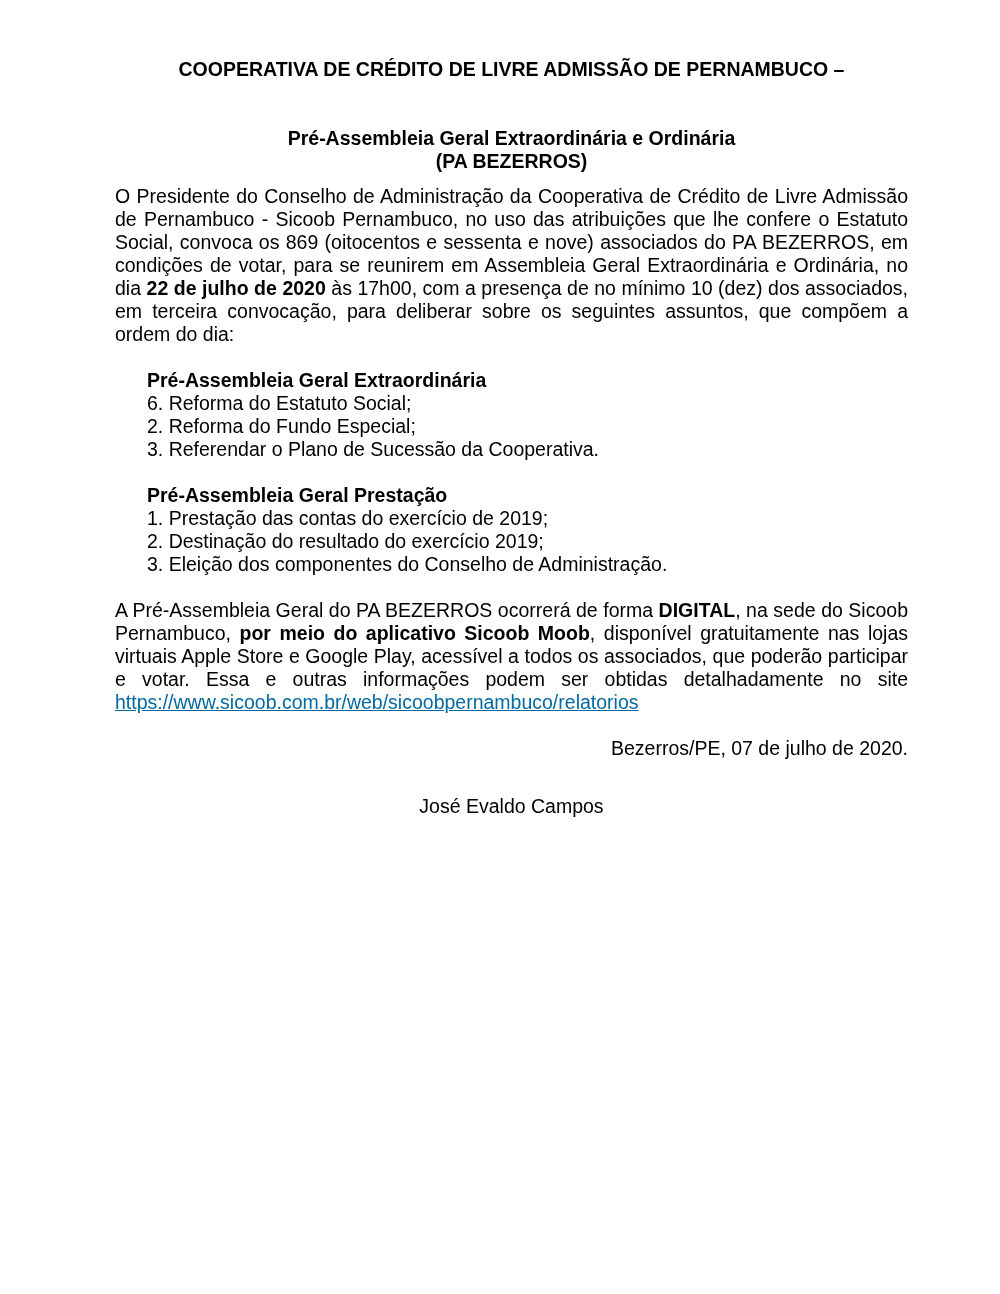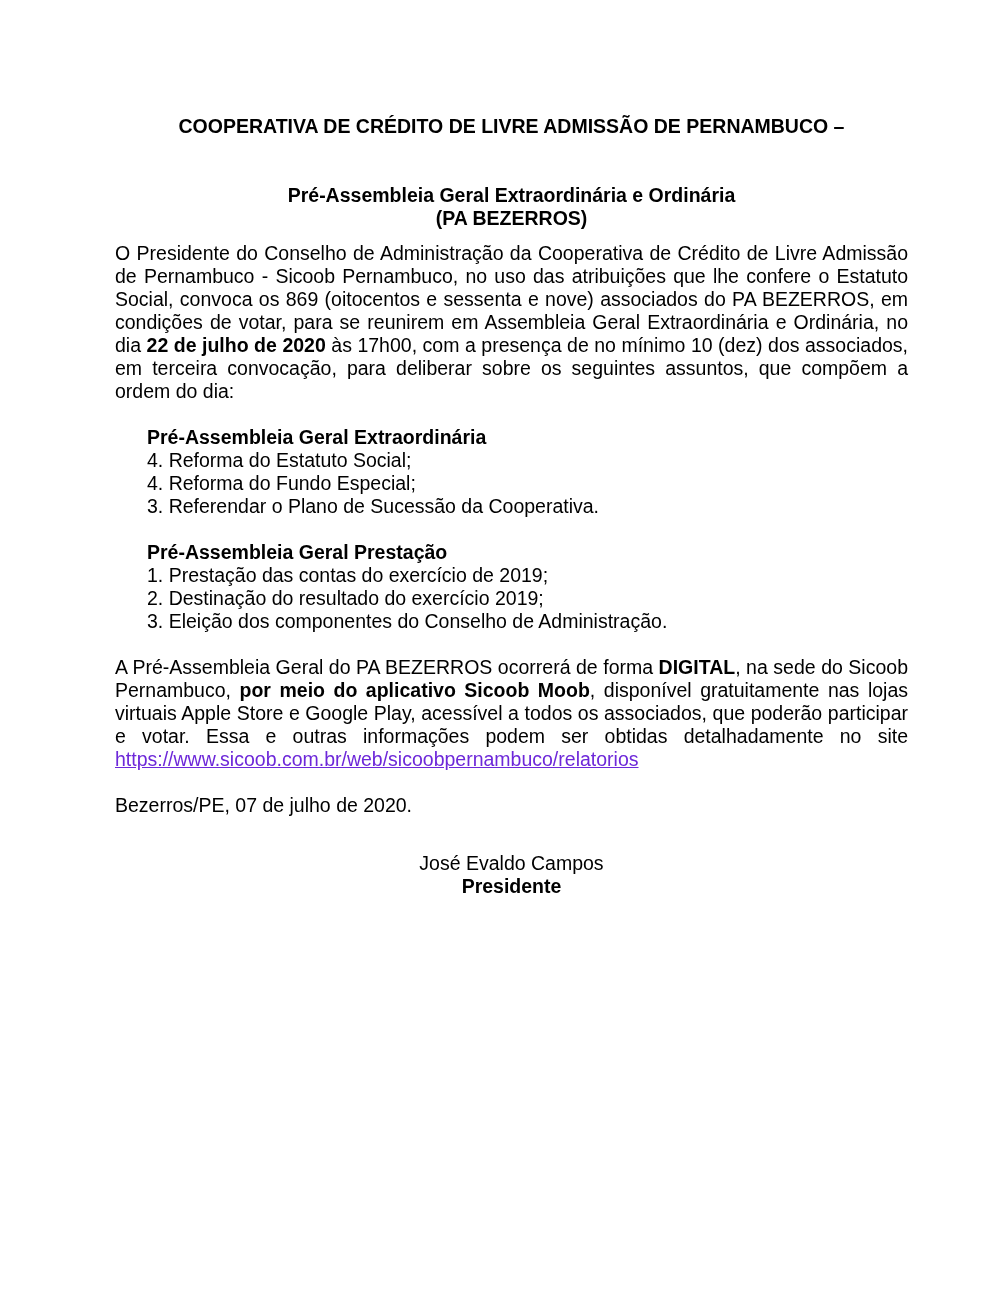--- a/index.html
+++ b/index.html
@@ -8,36 +8,36 @@
     width: 1000px;
     height: 1294px;
     font-family: "Liberation Sans", sans-serif;
     color: #000000;
     overflow: hidden;
   }
   .page {
     width: 1000px;
     height: 1294px;
     background: #ffffff;
-    padding: 115px 92px 0 115px;
+    padding: 58px 92px 0 115px;
     font-size: 19.5px;
     line-height: 23px;
   }
   .center { text-align: center; }
-  .right  { }
+  .right  { text-align: right; }
   .justify { text-align: justify; }
   .bold { font-weight: bold; }
   .block-header    { margin-bottom: 46px; }
   .block-subtitle  { margin-bottom: 12px; }
   .block-doctitle  { margin-bottom: 23px; }
   .block-para      { margin-bottom: 23px; }
   .block-section   { margin-bottom: 23px; margin-left: 32px; }
   .block-date      { margin-bottom: 35px; }
   .link {
-    color: #6d28d9;
+    color: #0369a1;
     text-decoration: underline;
     white-space: nowrap;
   }
 </style>
 </head>
 <body>
 
 <div class="page">
 
   <div class="center bold block-header">
@@ -47,34 +47,33 @@
   <div class="center bold block-subtitle">
     <div>Pré-Assembleia Geral Extraordinária e Ordinária</div>
     <div>(PA BEZERROS)</div>
   </div>
 
 
   <p class="justify block-para"><span>O Presidente do Conselho de Administração da Cooperativa de Crédito de Livre Admissão de Pernambuco - Sicoob Pernambuco, no uso das atribuições que lhe confere o Estatuto Social, convoca os 869 (oitocentos e sessenta e nove) associados do PA BEZERROS, em condições de votar, para se reunirem em Assembleia Geral Extraordinária e Ordinária, no dia </span><b>22 de julho de 2020</b><span> às 17h00, com a presença de no mínimo 10 (dez) dos associados, em terceira convocação, para deliberar sobre os seguintes assuntos, que compõem a ordem do dia:</span></p>
 
   <div class="block-section">
     <div class="bold">Pré-Assembleia Geral Extraordinária</div>
-    <div>4. Reforma do Estatuto Social;</div>
-    <div>4. Reforma do Fundo Especial;</div>
+    <div>6. Reforma do Estatuto Social;</div>
+    <div>2. Reforma do Fundo Especial;</div>
     <div>3. Referendar o Plano de Sucessão da Cooperativa.</div>
   </div>
 
   <div class="block-section">
     <div class="bold">Pré-Assembleia Geral Prestação</div>
     <div>1. Prestação das contas do exercício de 2019;</div>
     <div>2. Destinação do resultado do exercício 2019;</div>
     <div>3. Eleição dos componentes do Conselho de Administração.</div>
   </div>
 
   <p class="justify block-para"><span>A Pré-Assembleia Geral do PA BEZERROS ocorrerá de forma </span><b>DIGITAL</b><span>, na sede do Sicoob Pernambuco, </span><b>por meio do aplicativo Sicoob Moob</b><span>, disponível gratuitamente nas lojas virtuais Apple Store e Google Play, acessível a todos os associados, que poderão participar e votar. Essa e outras informações podem ser obtidas detalhadamente no site </span><a class="link" href="#">https://www.sicoob.com.br/web/sicoobpernambuco/relatorios</a></p>
 
   <div class="right block-date">Bezerros/PE, 07 de julho de 2020.</div>
 
   <div class="center">
     <div>José Evaldo Campos</div>
-    <div class="bold">Presidente</div>
   </div>
 
 </div>
 
 </body></html>

